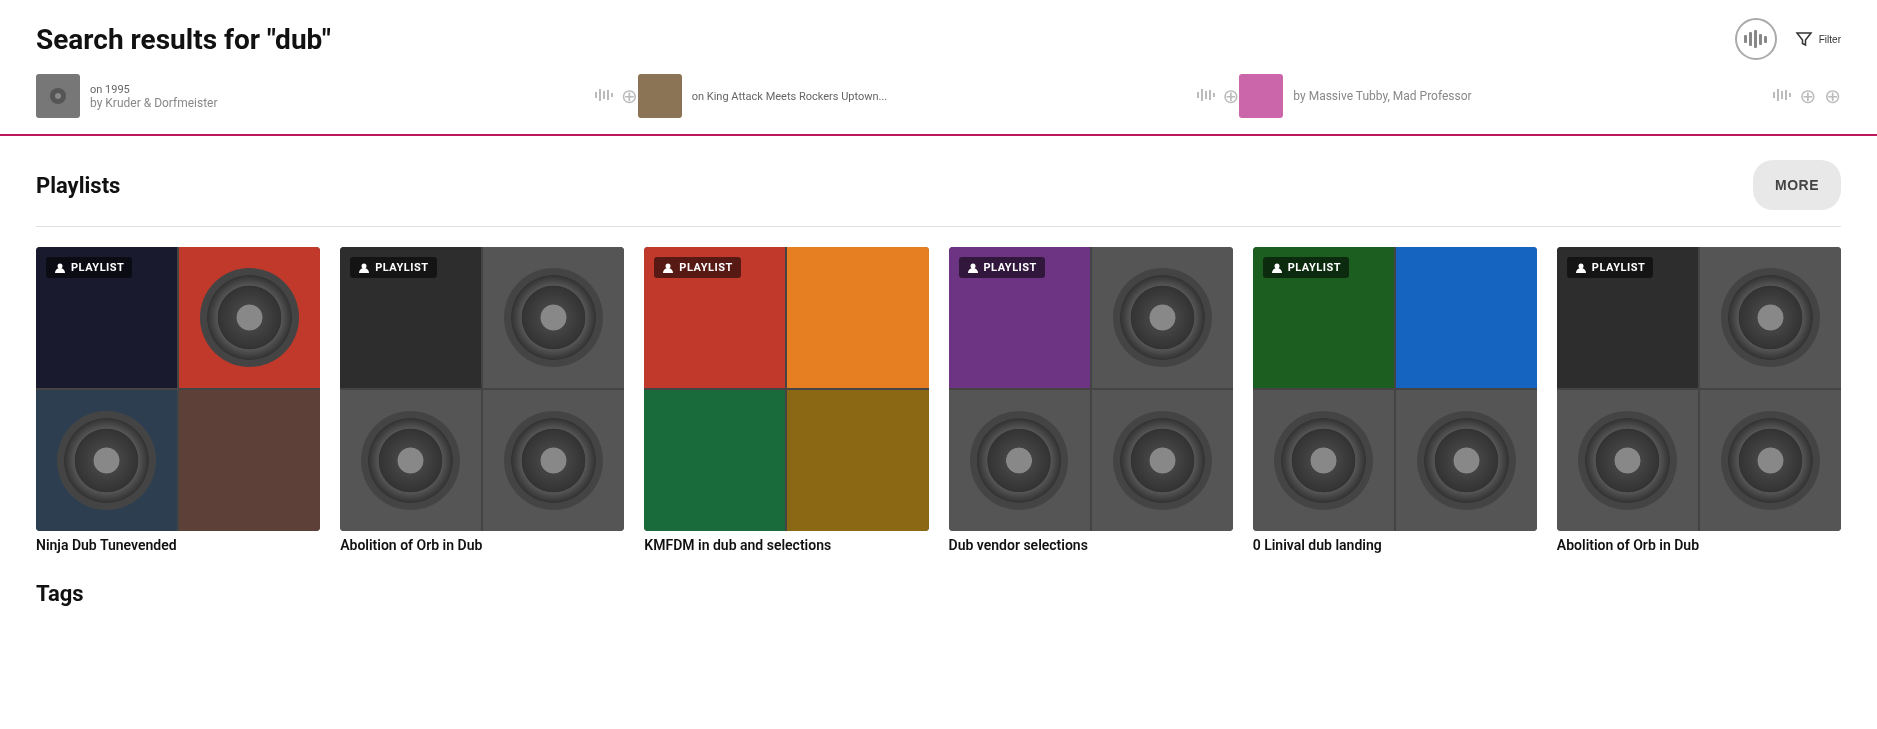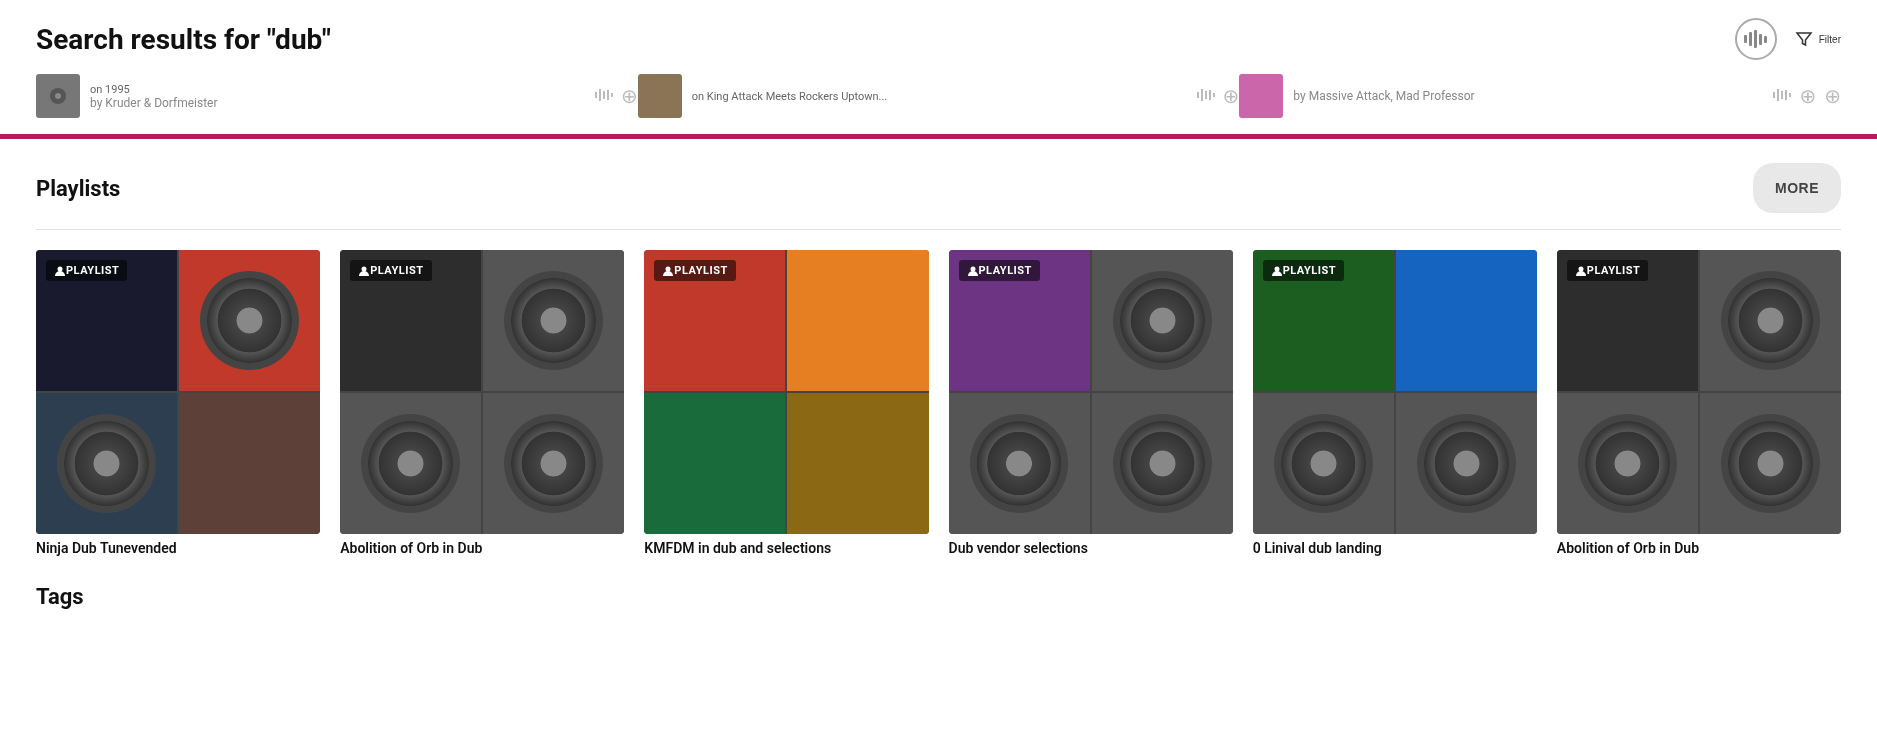--- a/index.html
+++ b/index.html
@@ -52,21 +52,21 @@
       cursor: pointer;
       background: none;
       border: none;
     }
 
     
     .top-tracks-row {
       display: flex;
       padding: 0 36px;
       gap: 0;
-      border-bottom: 5px solid #be185d;
+      border-bottom: 2px solid #be185d;
       padding-bottom: 12px;
       margin-bottom: 0;
     }
 
     .track-item {
       display: flex;
       align-items: center;
       flex: 1;
       gap: 10px;
       padding: 4px 0;
@@ -161,20 +161,21 @@
       grid-template-rows: 1fr 1fr;
       gap: 2px;
     }
 
     .playlist-badge {
       position: absolute;
       top: 10px;
       left: 10px;
       display: flex;
       align-items: center;
+      gap: 5px;
       background: rgba(0,0,0,0.55);
       color: #fff;
       font-size: 11px;
       font-weight: 700;
       padding: 4px 8px;
       border-radius: 3px;
       z-index: 2;
       letter-spacing: 0.5px;
     }
 
@@ -332,21 +333,21 @@
           </svg>
       </span>
       <span style="font-size:20px; color:#bbb;">⊕</span>
     </div>
   </div>
 
   <div class="track-item">
     <div class="track-thumb" style="background:#cc66aa;">
     </div>
     <div class="track-info">
-      <div class="track-by">by Massive Attack, Mad Professor</div>
+      <div class="track-by">by Massive Tubby, Mad Professor</div>
     </div>
     <div class="track-actions">
       <span>
         <svg width="18" height="14" viewBox="0 0 18 14">
             <rect x="0" y="4" width="2" height="6" fill="#bbb"></rect>
             <rect x="4" y="1" width="2" height="12" fill="#bbb"></rect>
             <rect x="8" y="3" width="2" height="8" fill="#bbb"></rect>
             <rect x="12" y="2" width="2" height="10" fill="#bbb"></rect>
             <rect x="16" y="5" width="2" height="4" fill="#bbb"></rect>
           </svg>

